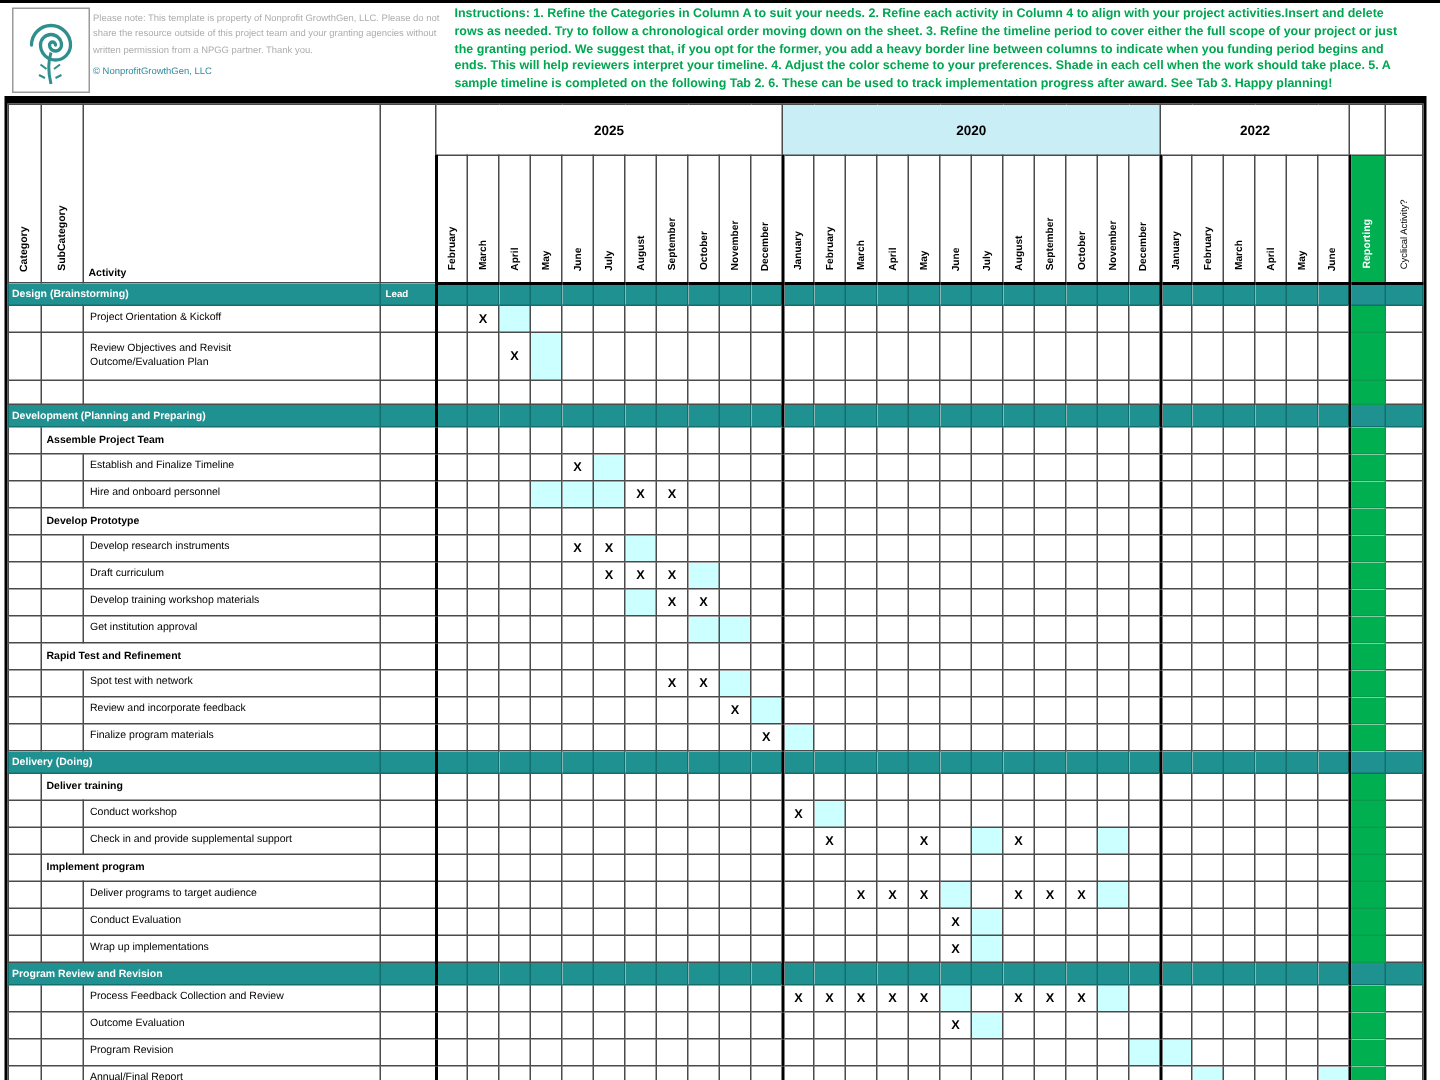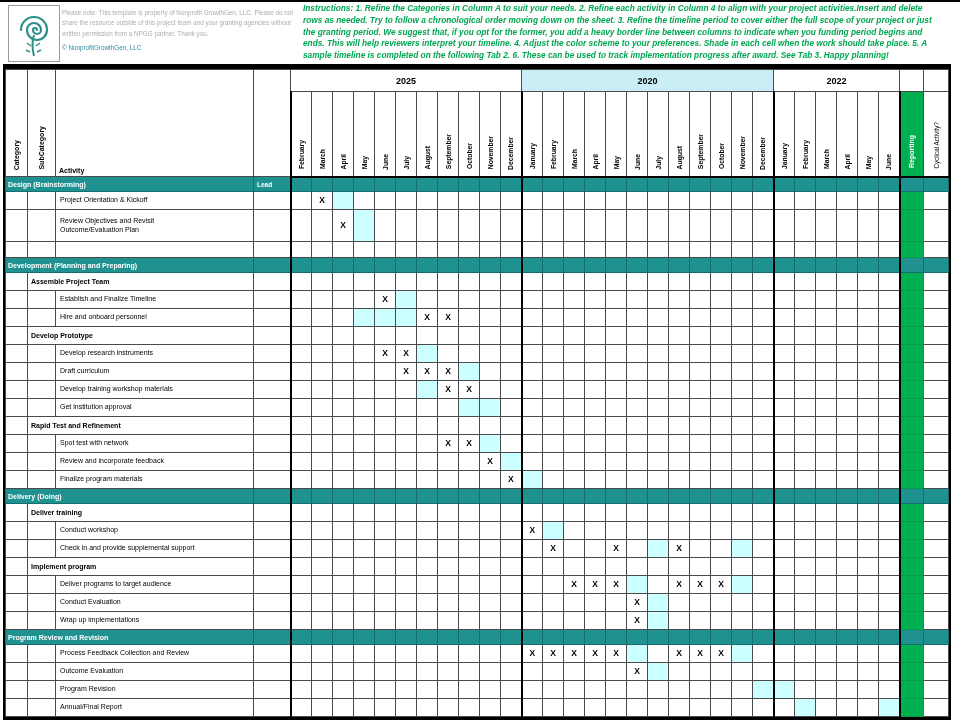--- a/index.html
+++ b/index.html
@@ -9,30 +9,30 @@
     border-top:2px solid #000;box-sizing:border-box;overflow:hidden;
   }
   
   .top{position:absolute;top:0;left:0;width:960px;height:62px;background:#fff;}
   .logo-box{position:absolute;left:8px;top:3px;width:50px;height:55px;border:1px solid #9a9a9a;
     display:flex;align-items:center;justify-content:center;background:#fff;}
   .note{position:absolute;left:62px;top:6px;width:236px;font-size:6.3px;line-height:1.65;
     color:var(--note-gray,#b0b0b0);}
   .copyright{color:var(--copyright-teal,#2E8B9E);margin-top:4px;}
   .instructions{position:absolute;left:303px;top:1px;width:632px;font-size:8.3px;line-height:1.42;
-    font-weight:700;color:var(--instructions-green,#00A651);font-style:italic;}
+    font-weight:700;color:var(--instructions-green,#00A651);}
   
   .sheet{position:absolute;top:62px;left:3px;
     border-top:5px solid #000;border-left:2px solid #000;border-right:2px solid #000;border-bottom:4px solid #000;
     background:#fff;}
   table{border-collapse:collapse;table-layout:fixed;width:943px;}
   th,td{border:1px solid #4a4a4a;padding:0;overflow:hidden;box-sizing:border-box;background:#fff;}
   .vtext{writing-mode:vertical-rl;transform:rotate(180deg);display:inline-block;white-space:nowrap;}
   
-  tr.hdr-year{height:22px;}
+  tr.hdr-year{height:34px;}
   tr.hdr-month{height:85px;}
   th.year{font-size:9px;font-weight:700;text-align:center;color:#000;}
   th.year.hl{background:var(--year-highlight,#C9EEF5);}
   th.month{vertical-align:bottom;text-align:center;padding-bottom:2px;}
   th.month .vtext{font-size:6.8px;font-weight:700;}
   th.corner{vertical-align:bottom;text-align:center;padding-bottom:2px;}
   th.corner .vtext{font-size:7px;font-weight:700;}
   th.act-h{vertical-align:bottom;text-align:left;font-size:7px;font-weight:700;padding:0 0 2px 3px;}
   th.rep-h{background:var(--green,#00B050);vertical-align:bottom;text-align:center;padding-bottom:3px;}
   th.rep-h .vtext{color:#fff;font-size:7px;font-weight:700;}

